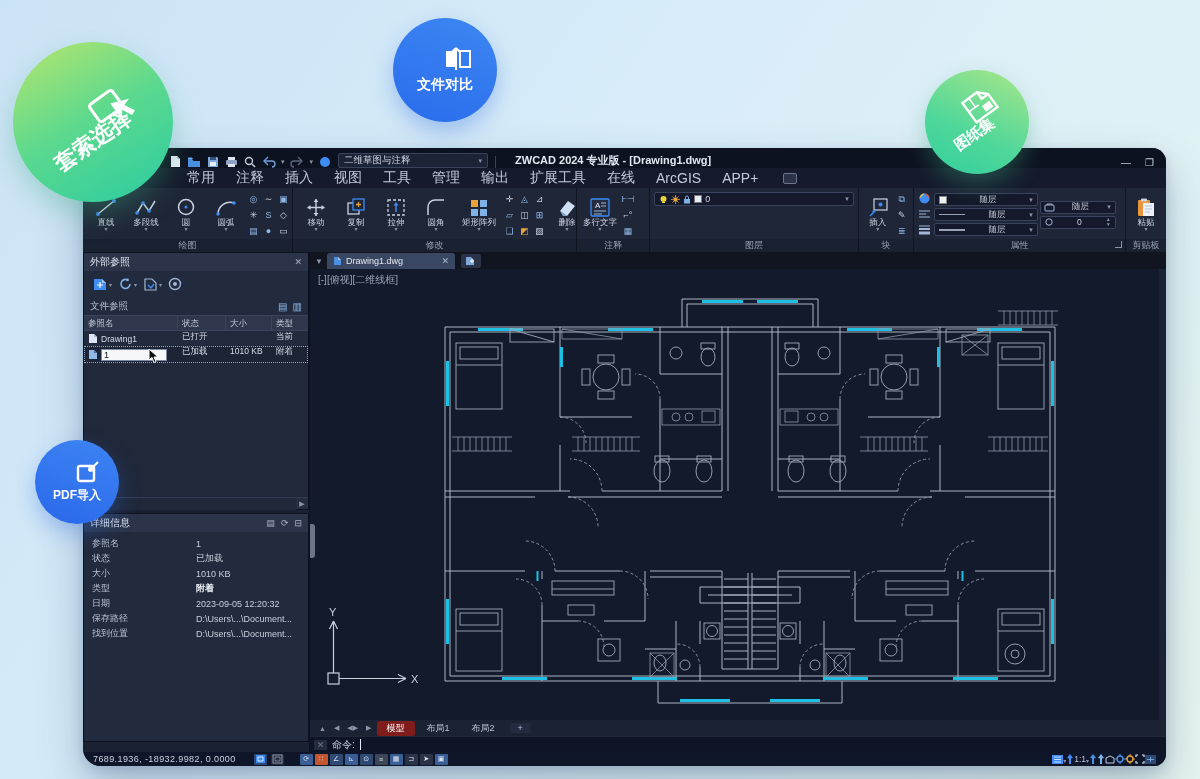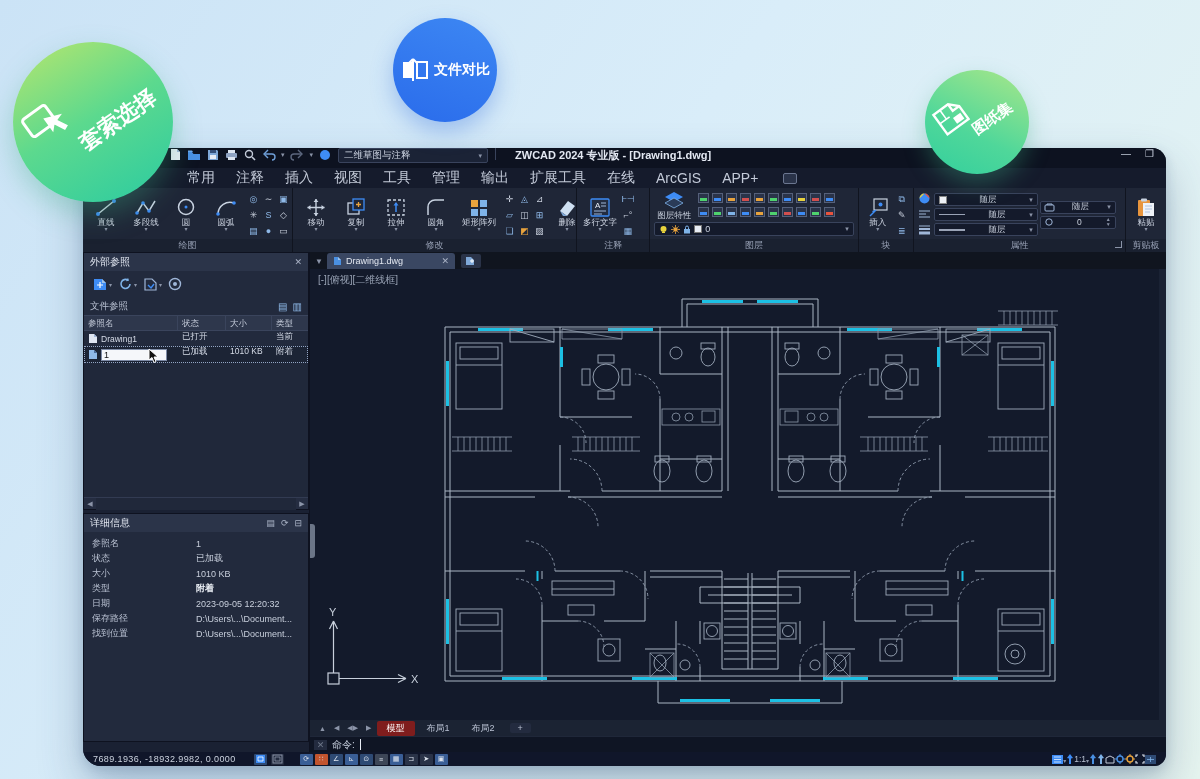--- a/index.html
+++ b/index.html
@@ -1,20 +1,20 @@
 <!DOCTYPE html>
 <html><head>
 <meta charset="utf-8">
 <style>
 *{margin:0;padding:0;box-sizing:border-box}
 html,body{width:1200px;height:779px;overflow:hidden;font-family:"Liberation Sans",sans-serif}
 .page{position:absolute;inset:0;background:linear-gradient(125deg,#cbe3f6 0%,#d9edf9 45%,#e7f5f0 100%)}
 .win{position:absolute;left:83px;top:148px;width:1083px;height:618px;background:#1a2133;border-radius:10px 14px 12px 18px;box-shadow:0 22px 45px rgba(40,70,110,.30),0 4px 12px rgba(40,70,110,.18);overflow:hidden;display:flex;flex-direction:column}
 
-.tbar{height:20px;background:#0d1220;display:flex;align-items:flex-start;padding:0 8px 0 86px;gap:7px;flex:none}
+.tbar{height:20px;background:#0d1220;display:flex;align-items:flex-end;padding:0 8px 0 86px;gap:7px;flex:none}
 .qa{display:flex;align-items:center;gap:6px}
 .qa svg{display:block}
 .wsbox{width:150px;height:15px;background:#1b2336;border:1px solid #39435c;border-radius:2px;display:flex;align-items:center;padding:0 5px;color:#cfd6e4;font-size:9.5px;gap:4px}
 .wsbox span:first-child{flex:1;white-space:nowrap;overflow:hidden}
 .dd{color:#8b94a8;font-size:7px}
 .tsep{width:1px;height:12px;background:#39435c}
 .wtitle{flex:1;text-align:left;padding-left:12px;color:#e3e8f2;font-size:11px;font-weight:bold;white-space:nowrap}
 .wbtns{display:flex;gap:14px;color:#c3cad8;font-size:10px;margin-right:4px}
 
 .rtabs{height:20px;background:#151b2c;display:flex;align-items:center;gap:21px;padding-left:104px;flex:none}
@@ -112,21 +112,21 @@
 .badge{position:absolute;border-radius:50%;display:flex;flex-direction:column;align-items:center;justify-content:center;color:#fff}
 .badge .blb{font-weight:bold;white-space:nowrap}
 .bgreen1{left:13px;top:42px;width:160px;height:160px;background:linear-gradient(150deg,#b9e66d 0%,#5cd98e 48%,#2bcba1 100%);box-shadow:0 12px 28px rgba(60,170,130,.35)}
 .bblue1{left:393px;top:18px;width:104px;height:104px;background:linear-gradient(200deg,#3d87f3,#2a6ceb);box-shadow:0 10px 22px rgba(50,110,220,.35)}
 .bgreen2{left:925px;top:70px;width:104px;height:104px;background:linear-gradient(205deg,#a9e789 0%,#4fd79a 60%,#33cf9d 100%);box-shadow:0 10px 22px rgba(60,170,130,.35)}
 .bblue2{left:35px;top:440px;width:84px;height:84px;background:linear-gradient(200deg,#3d84f3,#2a68ea);box-shadow:0 10px 22px rgba(50,110,220,.35)}
 .rot>svg{transform:rotate(-36deg)}
 .rot>.blb{transform:rotate(-35deg);margin-top:-4px}
 .bgreen2 .binner{transform:translate(-3px,-5px)}
 .bgreen2 .blb{margin-top:3px!important}
-.binner{display:flex;align-items:center;gap:4px}
+.binner{display:flex;flex-direction:column;align-items:flex-end;gap:4px}
 svg{overflow:visible}
 </style>
 </head>
 <body>
 
 <div class="page">
 
 <div class="win">
 
   <div class="tbar">
@@ -348,51 +348,20 @@
           <span class="si">Ⱶ⊣</span>
               <span class="si g2">⌐°</span>
               <span class="si">▦</span>
         </div>
       </div>
       <div class="pl"><span>注释</span></div>
     </div>
 
     <div class="panel" style="width:222px">
       <div class="pc" style="flex-direction:column;align-items:stretch;padding:2px 2px 0 2px">
-        <div style="display:flex;align-items:center">
-          <div class="bb" style="width:44px">
-            <svg viewBox="0 0 22 21">
-                  <path d="M11 2L20 7l-9 5-9-5z" fill="#3e8cf5"></path>
-                  <path d="M11 8L20 13l-9 5-9-5z" fill="#2a3b58" stroke="#7fb3e8" stroke-width=".8"></path>
-                </svg>
-            <span class="lb">图层特性</span>
-          </div>
-          <div class="lgrid">
-            <i style="--c:#4fd26e"></i>
-                <i style="--c:#3e8cf5"></i>
-                <i style="--c:#e8a33d"></i>
-                <i style="--c:#d24f4f"></i>
-                <i style="--c:#e8a33d"></i>
-                <i style="--c:#4fd26e"></i>
-                <i style="--c:#3e8cf5"></i>
-                <i style="--c:#e8d23d"></i>
-                <i style="--c:#d24f4f"></i>
-                <i style="--c:#3e8cf5"></i>
-            <i style="--c:#3e8cf5"></i>
-                <i style="--c:#4fd26e"></i>
-                <i style="--c:#7fb3e8"></i>
-                <i style="--c:#3e8cf5"></i>
-                <i style="--c:#e8a33d"></i>
-                <i style="--c:#4fd26e"></i>
-                <i style="--c:#d24f4f"></i>
-                <i style="--c:#3e8cf5"></i>
-                <i style="--c:#4fd26e"></i>
-                <i style="--c:#e8533d"></i>
-          </div>
-        </div>
         <div class="laycombo">
           <svg width="9" height="9">
                 <circle cx="4.5" cy="4" r="3" fill="#e8d23d"></circle>
                 <path d="M3 7.5h3" stroke="#e8d23d"></path>
               </svg>
           <svg width="9" height="9">
                 <circle cx="4.5" cy="4.5" r="2.2" fill="#e8a33d"></circle>
                 <path d="M4.5 0v2M4.5 7v2M0 4.5h2M7 4.5h2M1.4 1.4l1.4 1.4M6.2 6.2l1.4 1.4M7.6 1.4L6.2 2.8M2.8 6.2L1.4 7.6" stroke="#e8a33d" stroke-width=".8"></path>
               </svg>
           <svg width="8" height="9">
@@ -855,14 +824,23 @@
   <div class="binner rot" style="gap:2px">
     <svg width="34" height="30">
           <path d="M4 3h18l8 8v16H4z" fill="none" stroke="#fff" stroke-width="2.4"></path>
           <path d="M22 3v8h8" fill="none" stroke="#fff" stroke-width="2.4"></path>
           <path d="M4 14h12M12 3v11" stroke="#fff" stroke-width="1.6"></path>
           <rect x="18" y="17" width="9" height="7" fill="#fff"></rect>
         </svg>
     <span class="blb" style="font-size:15px">图纸集</span>
   </div>
 </div>
-
+<div class="badge bblue2">
+  <div class="binner" style="gap:3px">
+    <svg width="26" height="24">
+          <rect x="3" y="6" width="16" height="15" rx="2" fill="none" stroke="#fff" stroke-width="2.4"></rect>
+          <path d="M23 2l-9 9M14 11l1-6M14 11l6-1" stroke="#fff" stroke-width="2.2" fill="none"></path>
+        </svg>
+    <span class="blb" style="font-size:12px">PDF导入</span>
+  </div>
 </div>
 
+</div>
+
 </body></html>

